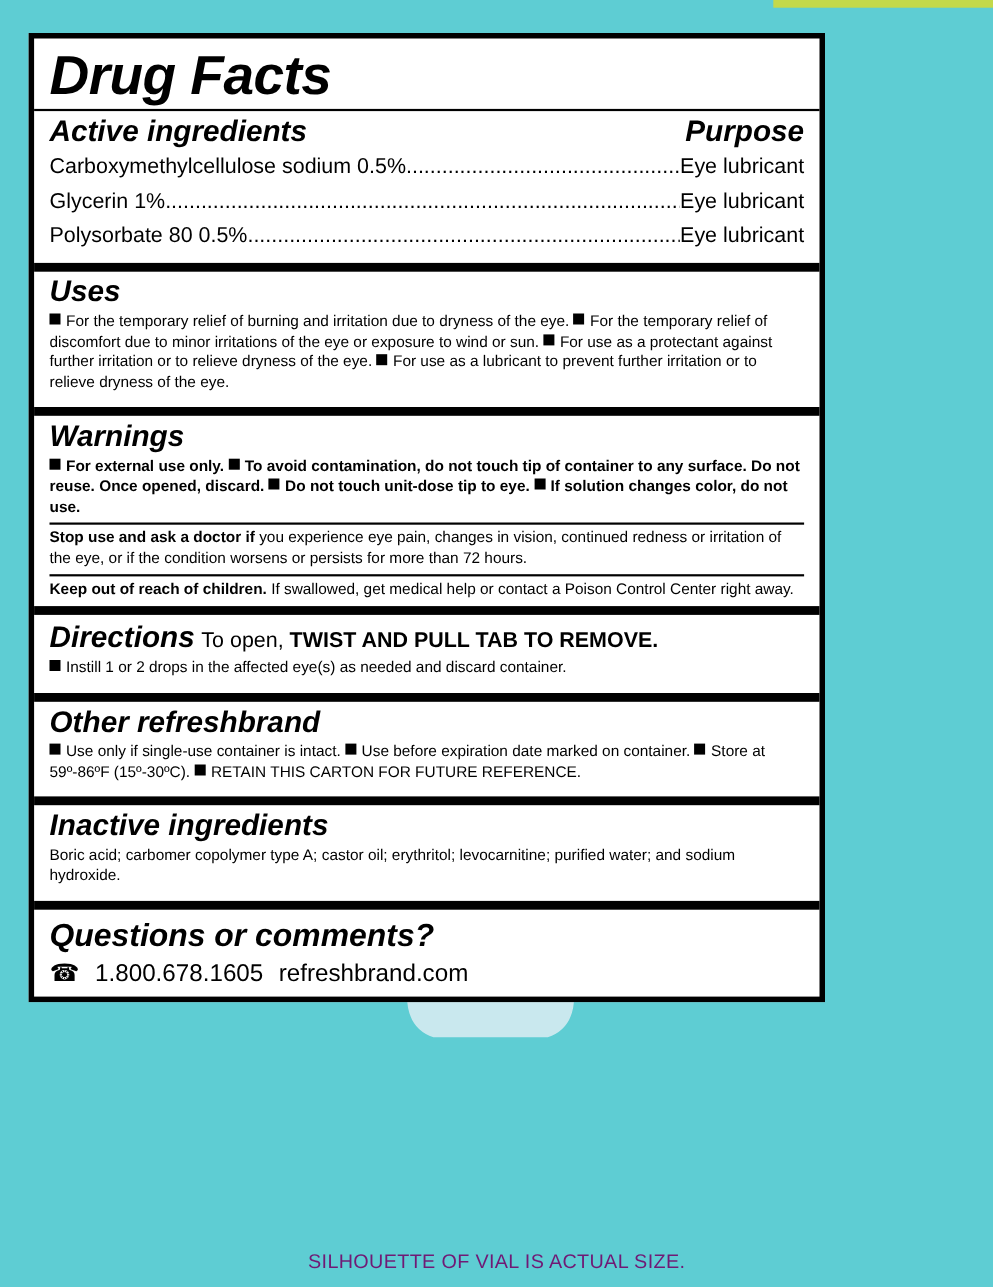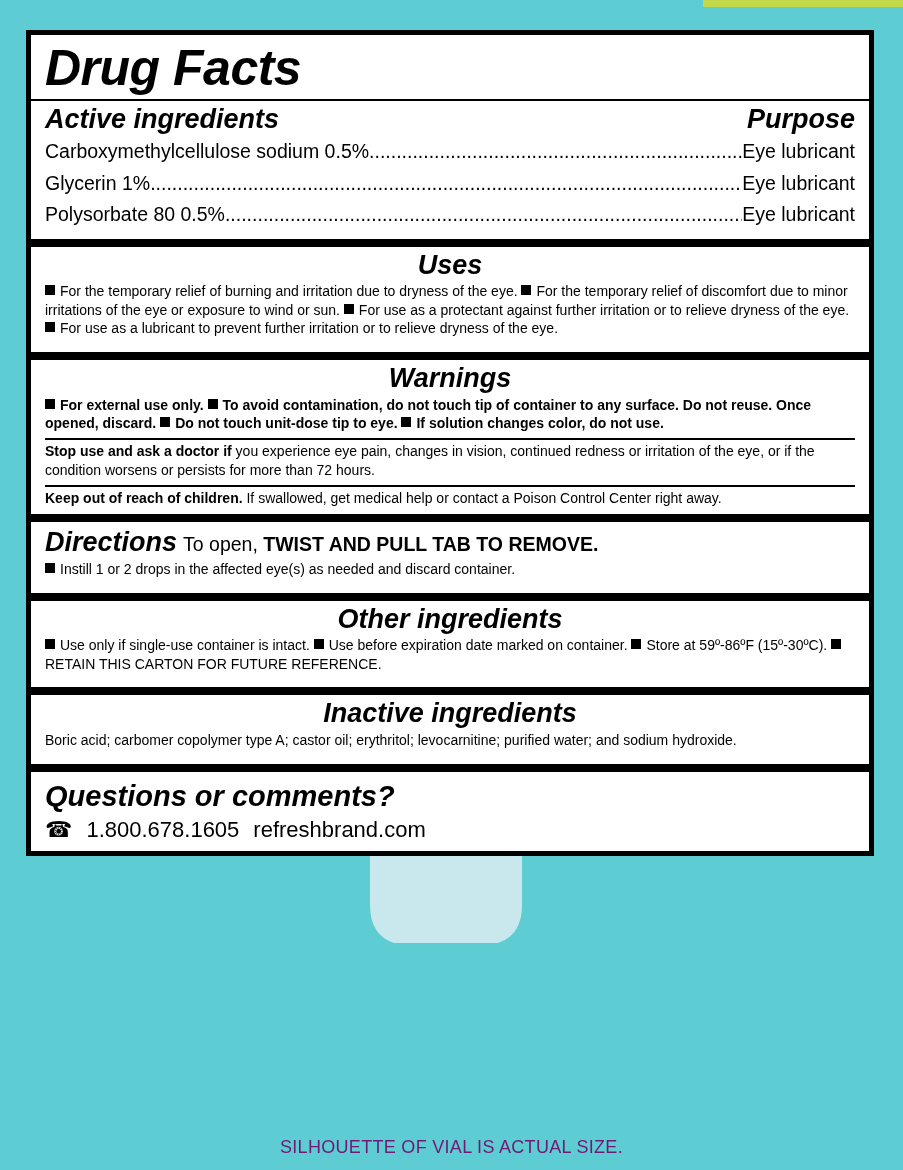--- a/index.html
+++ b/index.html
@@ -19,21 +19,21 @@
     top: 0;
     right: 0;
     width: 200px;
     height: 7px;
     background: #c3d94a;
   }
   .panel {
     position: absolute;
     left: 26px;
     top: 30px;
-    width: 848px;
+    width: 724px;
     background: #ffffff;
     border: 5px solid #000000;
     box-sizing: border-box;
     padding: 0;
   }
   .vial {
     position: absolute;
     left: 370px;
     top: 205px;
     width: 152px;
@@ -65,21 +65,20 @@
     line-height: 1.0;
     margin: 8px 0 6px 0;
     letter-spacing: -0.5px;
   }
   .hdr {
     font-style: italic;
     font-weight: bold;
     font-size: 27px;
     margin: 4px 0 2px 0;
     line-height: 1.1;
-    text-align: center;
   }
   .hdr-row {
     display: flex;
     justify-content: space-between;
     align-items: baseline;
     font-style: italic;
     font-weight: bold;
     font-size: 27px;
     margin: 3px 0 1px 0;
   }
@@ -208,21 +207,21 @@
     </div>
     <div class="rule-thick"></div>
 
     <div class="sec pad-b">
       <div class="dir-line"><span class="inline-hdr">Directions</span><span>To open,</span> <span class="caps">TWIST AND PULL TAB TO REMOVE.</span></div>
       <p class="body"><span class="sq"></span><span>Instill 1 or 2 drops in the affected eye(s) as needed and discard container.</span></p>
     </div>
     <div class="rule-thick"></div>
 
     <div class="sec pad-b">
-      <div class="hdr">Other ingredients</div>
+      <div class="hdr">Other refreshbrand</div>
       <p class="body"><span class="sq"></span><span>Use only if single-use container is intact.</span> <span class="sq"></span><span>Use before expiration date marked on container.</span> <span class="sq"></span><span>Store at 59º-86ºF (15º-30ºC).</span> <span class="sq"></span><span>RETAIN THIS CARTON FOR FUTURE REFERENCE.</span></p>
     </div>
     <div class="rule-thick"></div>
 
     <div class="sec pad-b">
       <div class="hdr">Inactive ingredients</div>
       <p class="body">Boric acid; carbomer copolymer type A; castor oil; erythritol; levocarnitine; purified water; and sodium hydroxide.</p>
     </div>
     <div class="rule-thick"></div>
 

